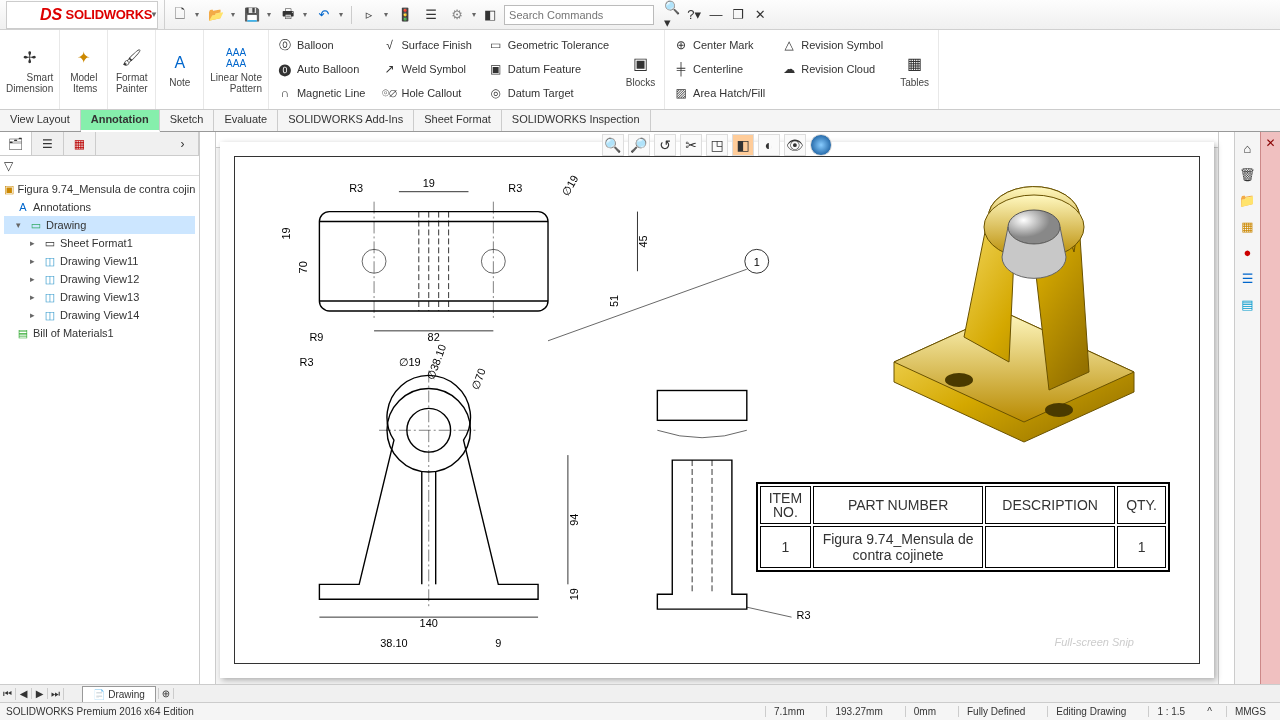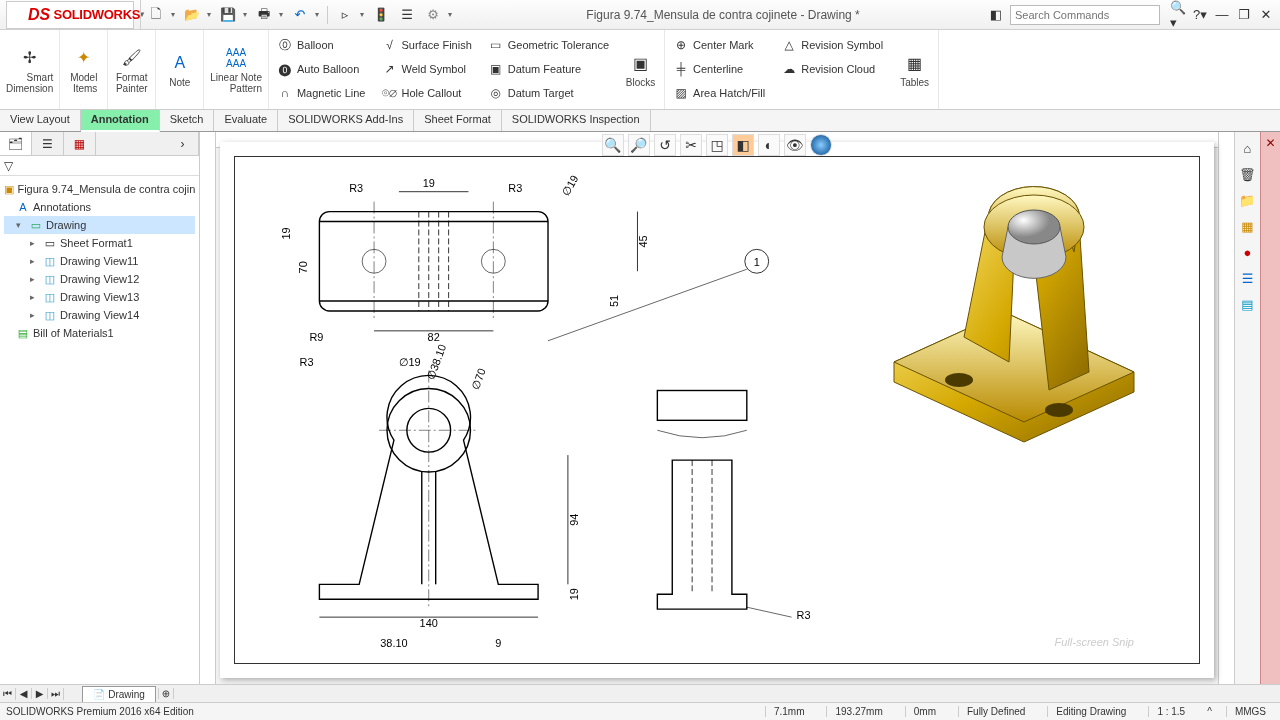--- a/index.html
+++ b/index.html
@@ -1,20 +1,20 @@
 <!DOCTYPE html>
 <html><head>
 <meta charset="utf-8">
 <style>
 * { margin: 0; padding: 0; box-sizing: border-box; font-family: "Segoe UI", Arial, sans-serif; }
 body { width: 1280px; height: 720px; background: #fff; overflow: hidden; font-size: 12px; color: #333; }
 
 
 .titlebar { height: 30px; background: linear-gradient(#fdfdfd, #f0f0f0); display: flex; align-items: center; border-bottom: 1px solid #d0d0d0; }
-.logo { width: 128px; height: 28px; background: #fff; border: 1px solid #ccc; margin: 0 6px; display: flex; align-items: center; justify-content: center; padding-left: 34px; }
+.logo { width: 152px; height: 28px; background: #fff; border: 1px solid #ccc; margin: 0 6px; display: flex; align-items: center; justify-content: center; padding-left: 34px; }
 .logo-d { color: #d00; font-style: italic; font-weight: bold; font-size: 16px; }
 .logo-text { color: #d00; font-weight: bold; font-size: 13px; letter-spacing: -0.3px; }
 .qat { display: flex; align-items: center; gap: 8px; padding: 0 6px; border-left: 1px solid #d0d0d0; height: 100%; }
 .qat .ico { width: 18px; height: 18px; display: flex; align-items: center; justify-content: center; cursor: pointer; font-size: 13px; }
 .drop { font-size: 8px; color: #666; margin-left: -2px; }
 .title-text { flex: 1; text-align: center; color: #555; font-size: 12px; }
 .search-cmd { width: 150px; height: 20px; border: 1px solid #bbb; padding: 0 4px; font-size: 11px; color: #888; margin-right: 4px; background: #fff; }
 .tb-right { display: flex; align-items: center; gap: 6px; padding-right: 6px; }
 .tb-right .ico { width: 16px; height: 16px; cursor: pointer; font-size: 13px; display:flex;align-items:center;justify-content:center;}
 
@@ -119,21 +119,20 @@
     <span class="ico" style="color:#06c">↶</span>
       <span class="drop">▾</span>
     <span style="border-left:1px solid #ccc;height:18px"></span>
     <span class="ico">▹</span>
       <span class="drop">▾</span>
     <span class="ico" style="color:#b00">🚦</span>
     <span class="ico">☰</span>
     <span class="ico" style="color:#888">⚙</span>
       <span class="drop">▾</span>
   </div>
-  <div class="title-text">Figura 9.74_Mensula de contra cojinete - Drawing *</div>
   <div class="tb-right">
     <span class="ico">◧</span>
     <input class="search-cmd" placeholder="Search Commands" style="">
     <span class="ico">🔍▾</span>
     <span class="ico">?▾</span>
     <span class="ico">—</span>
     <span class="ico">❐</span>
     <span class="ico">✕</span>
   </div>
 </div>
@@ -420,20 +419,36 @@
 
           <path fill="url(#gold1)" stroke="#6a5200" d="M90,175 L115,50 A45 30 0 0 1 205 60 L215,210 L175,228 L160,95 L140,95 L135,200 Z"></path>
           <path fill="url(#gold2)" stroke="#6a5200" d="M115,50 A45 30 0 0 1 205 60 L200,90 A40 26 0 0 0 125 82 Z"></path>
 
           <ellipse fill="url(#gold2)" stroke="#6a5200" cx="160" cy="65" rx="50" ry="32"></ellipse>
           <ellipse fill="url(#bore)" stroke="#555" cx="160" cy="65" rx="26" ry="17"></ellipse>
           <path fill="#c8c8c8" stroke="#666" d="M134,65 A26 17 0 0 0 186 65 L192,95 A30 20 0 0 1 128 95 Z"></path>
         </svg>
       </div>
 
+      <table class="bom">
+        <tbody>
+            <tr>
+          <th style="width:50px;line-height:14px"><span>ITEM NO.</span></th>
+          <th style="width:170px">PART NUMBER</th>
+          <th style="width:130px">DESCRIPTION</th>
+          <th style="width:46px">QTY.</th>
+        </tr>
+        <tr>
+          <td>1</td>
+          <td>Figura 9.74_Mensula de contra cojinete</td>
+          <td></td>
+          <td>1</td>
+        </tr>
+      </tbody>
+        </table>
 
       <div class="snip-text">Full-screen Snip</div>
     </div>
   </div>
 
   <div class="right-panel">
     <span class="rp-ico">⌂</span>
     <span class="rp-ico">🗑</span>
     <span class="rp-ico">📁</span>
     <span class="rp-ico" style="color:#c80">▦</span>

